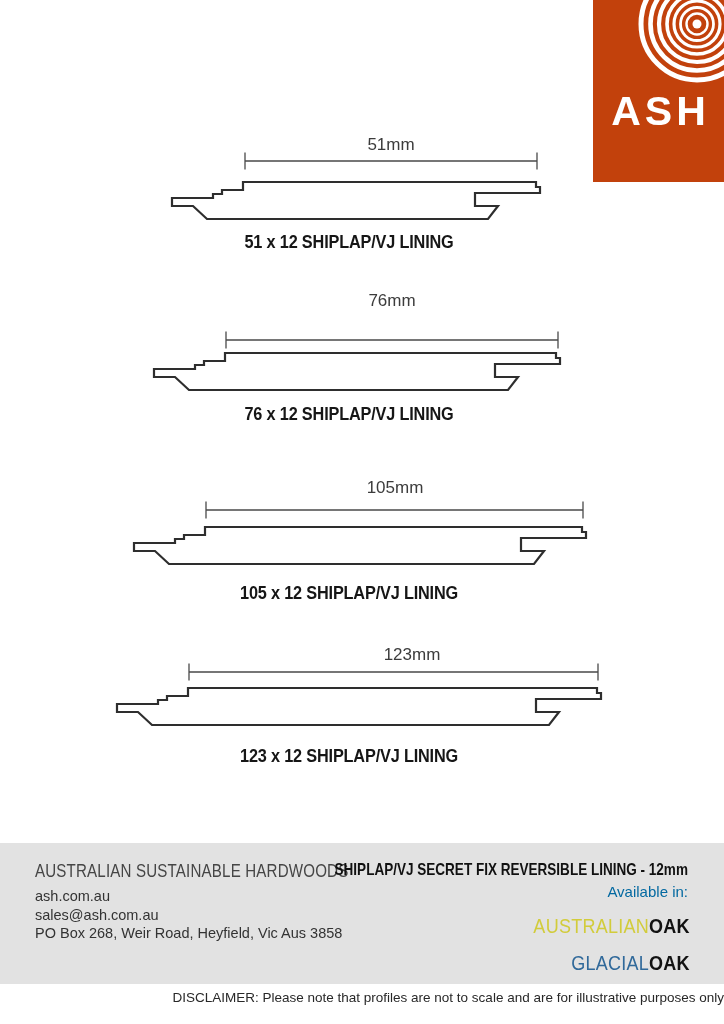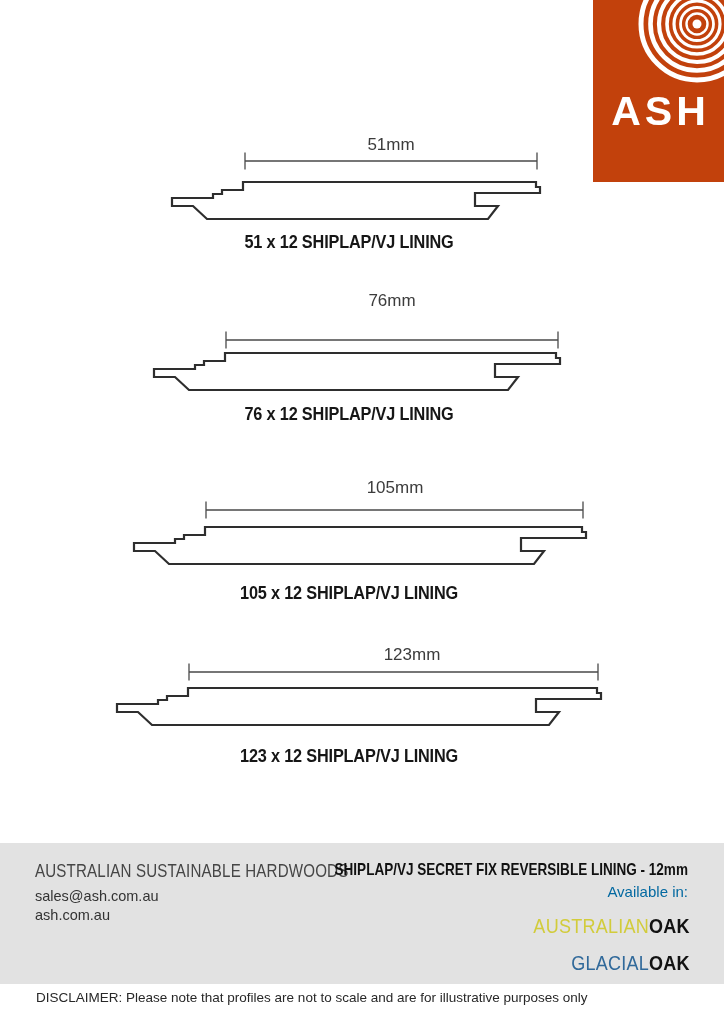--- a/index.html
+++ b/index.html
@@ -29,21 +29,21 @@
   .contact{position:absolute;left:35px;top:44px;font-size:14.5px;line-height:18.5px;color:#333333;}
   .product-title{position:absolute;right:36px;top:17px;font-size:16.5px;font-weight:700;color:#111111;
            white-space:nowrap;transform:scaleX(0.82);transform-origin:100% 50%;}
   .available{position:absolute;right:36px;top:40px;font-size:15px;color:#0369a1;}
   .brand-line{position:absolute;right:34px;white-space:nowrap;font-size:20px;
            transform:scaleX(0.9);transform-origin:100% 50%;}
   .brand-line.first{top:72px;}
   .brand-line.second{top:109px;}
   .brand-light{font-weight:400;letter-spacing:0.3px;}
   .brand-bold{font-weight:800;color:#121212;letter-spacing:0.2px;}
-  .disclaimer{position:absolute;left:16px;right:0;top:147px;text-align:left;
+  .disclaimer{position:absolute;left:16px;right:0;top:147px;text-align:right;
            font-size:13.5px;color:#282828;margin-left:20px;}
 </style>
 </head>
 <body>
 
 <div class="page">
 
   <svg class="drawings" width="724" height="843" viewBox="0 0 724 843">
     <g>
       <path class="dimline" d="M 245 161 H 537 M 245 152.5 V 169.5 M 537 152.5 V 169.5"></path>
@@ -87,22 +87,23 @@
         <circle cx="104" cy="24" r="46.5" stroke-width="4.6"></circle>
         <circle cx="104" cy="24" r="56" stroke-width="5"></circle>
       </g>
     </svg>
     <div class="logo-word">ASH</div>
   </div>
 
   <div class="footer">
     <div class="company">AUSTRALIAN SUSTAINABLE HARDWOODS</div>
     <div class="contact">
+      <div>ash.com.au</div>
       <div>sales@ash.com.au</div>
-      <div>ash.com.au</div>
+      <div>PO Box 268, Weir Road, Heyfield, Vic Aus 3858</div>
     </div>
 
     <div class="product-title">SHIPLAP/VJ SECRET FIX REVERSIBLE LINING - 12mm</div>
     <div class="available">Available in:</div>
 
     <div class="brand-line first">
       <span class="brand-light" style="color: rgb(210, 204, 59);">AUSTRALIAN</span><span class="brand-bold">OAK</span>
     </div>
     <div class="brand-line second">
       <span class="brand-light" style="color: rgb(48, 105, 154);">GLACIAL</span><span class="brand-bold">OAK</span>

